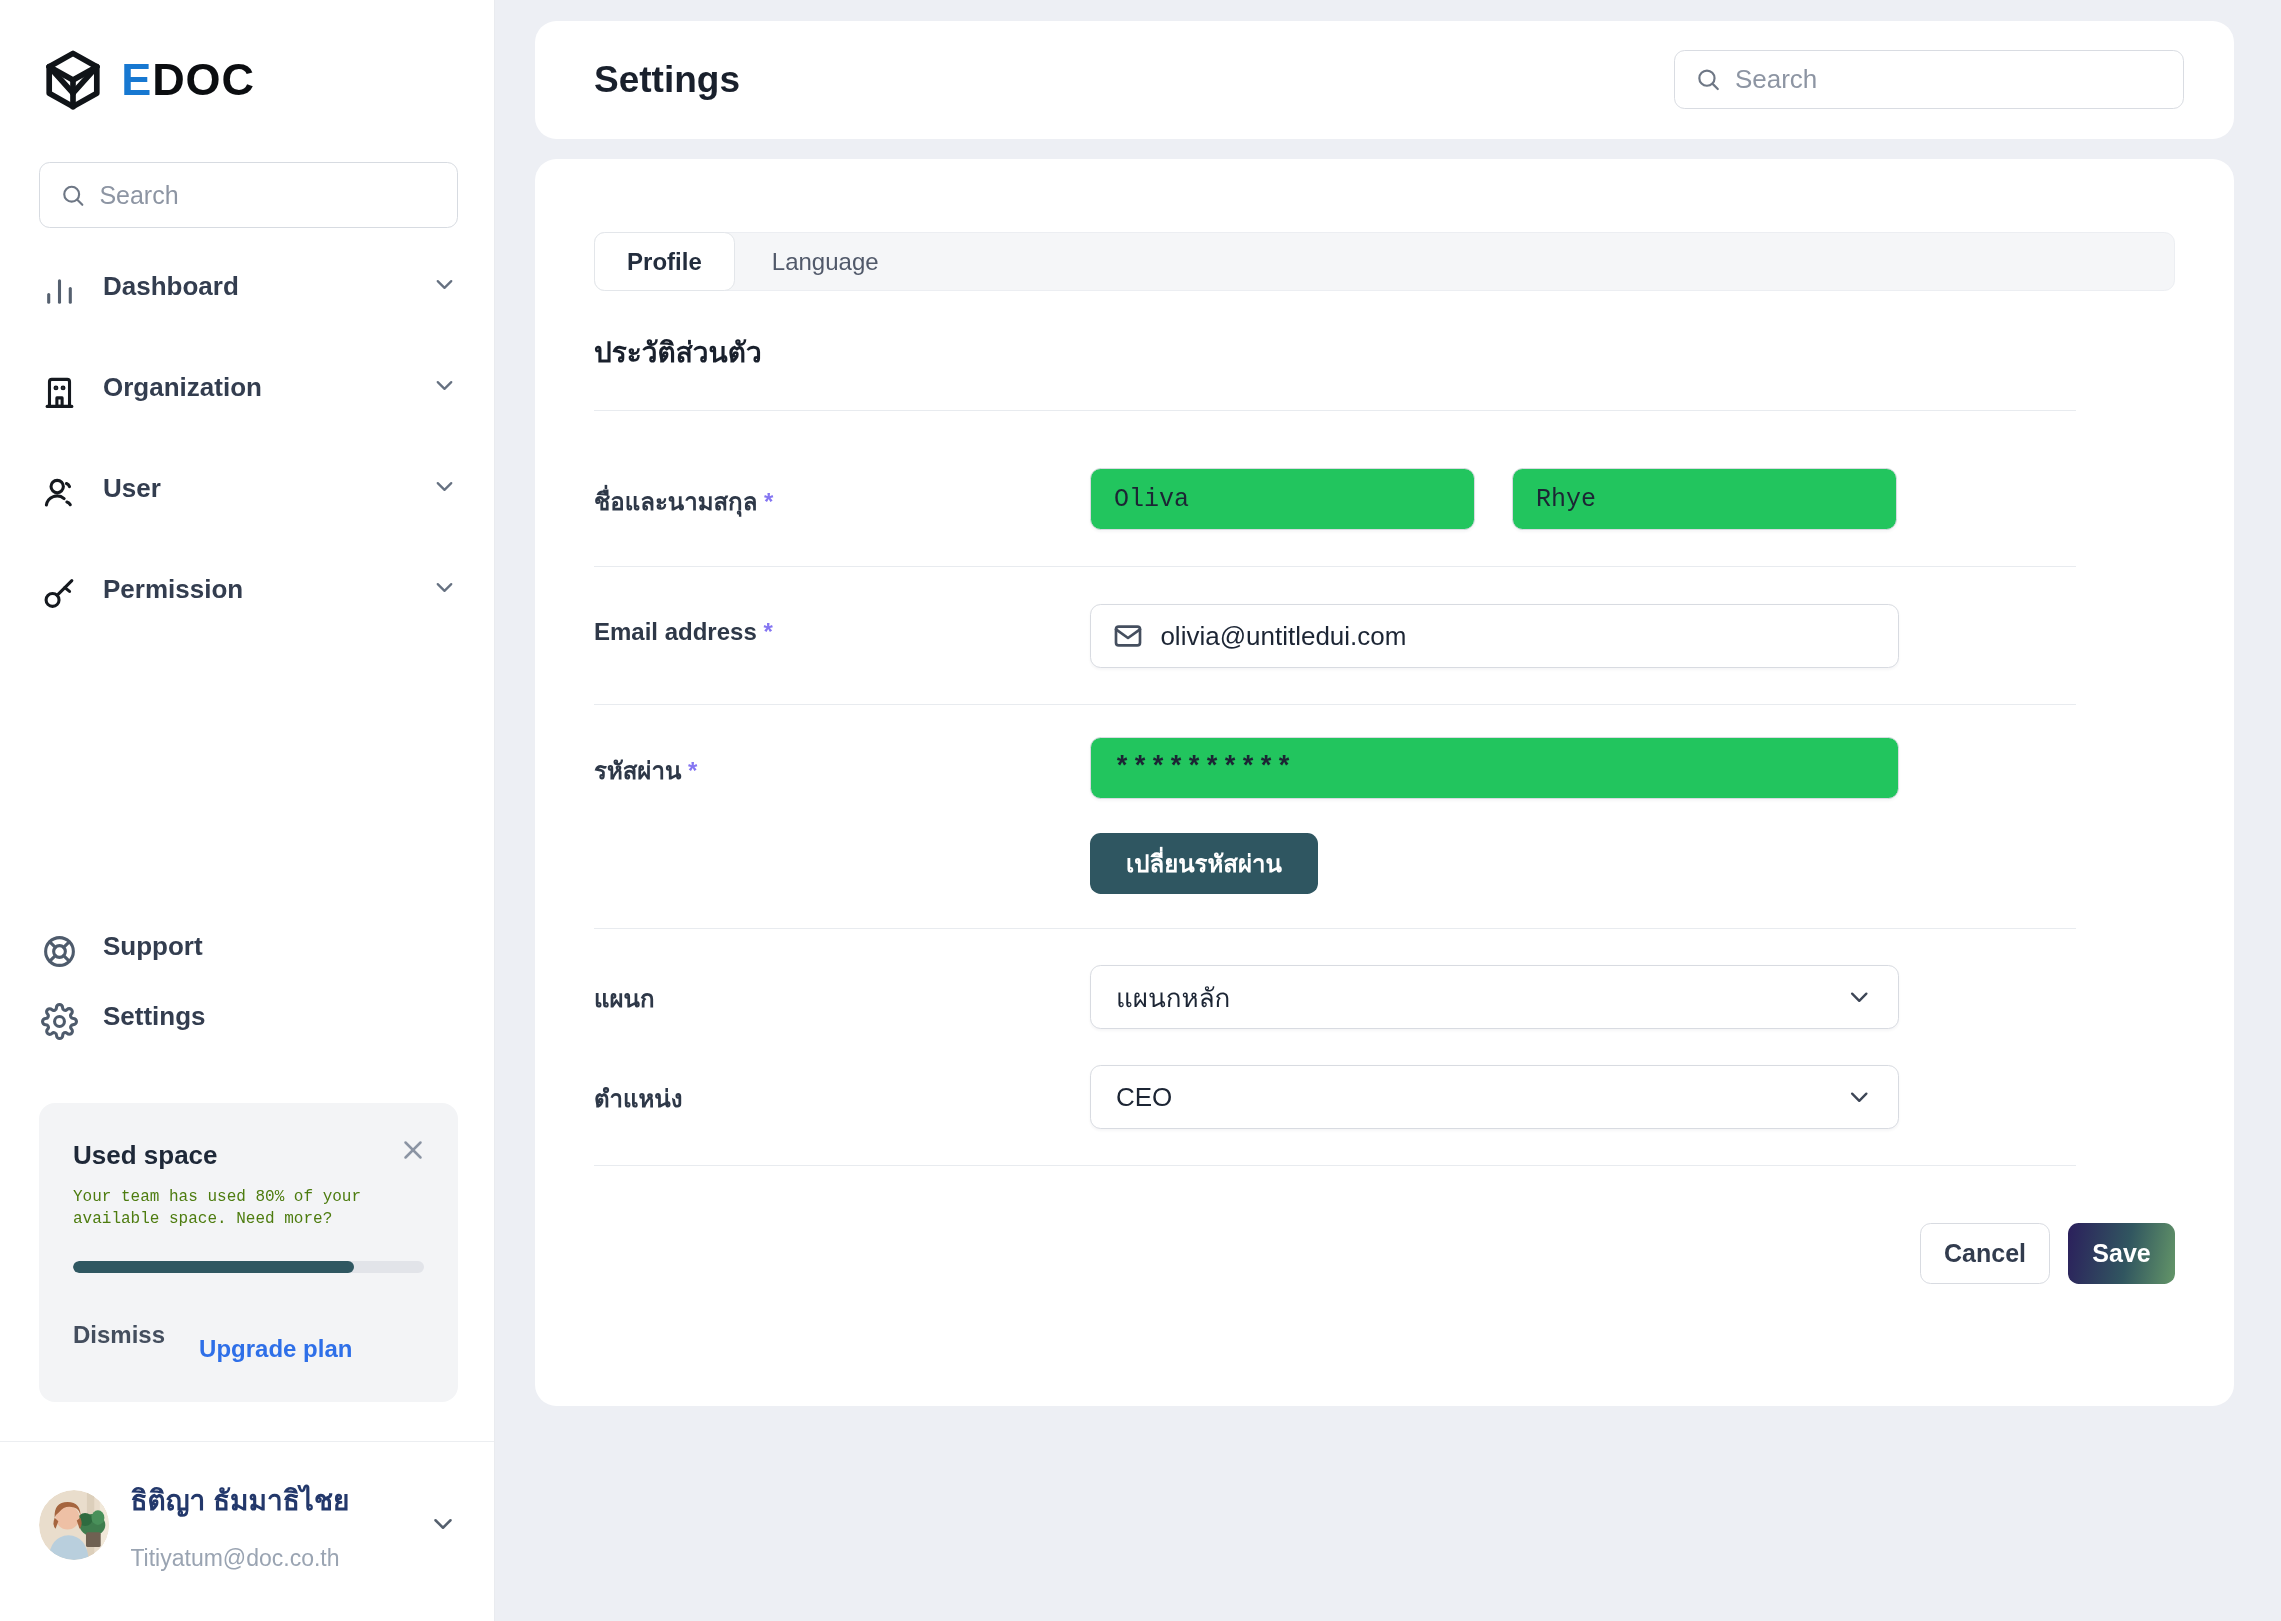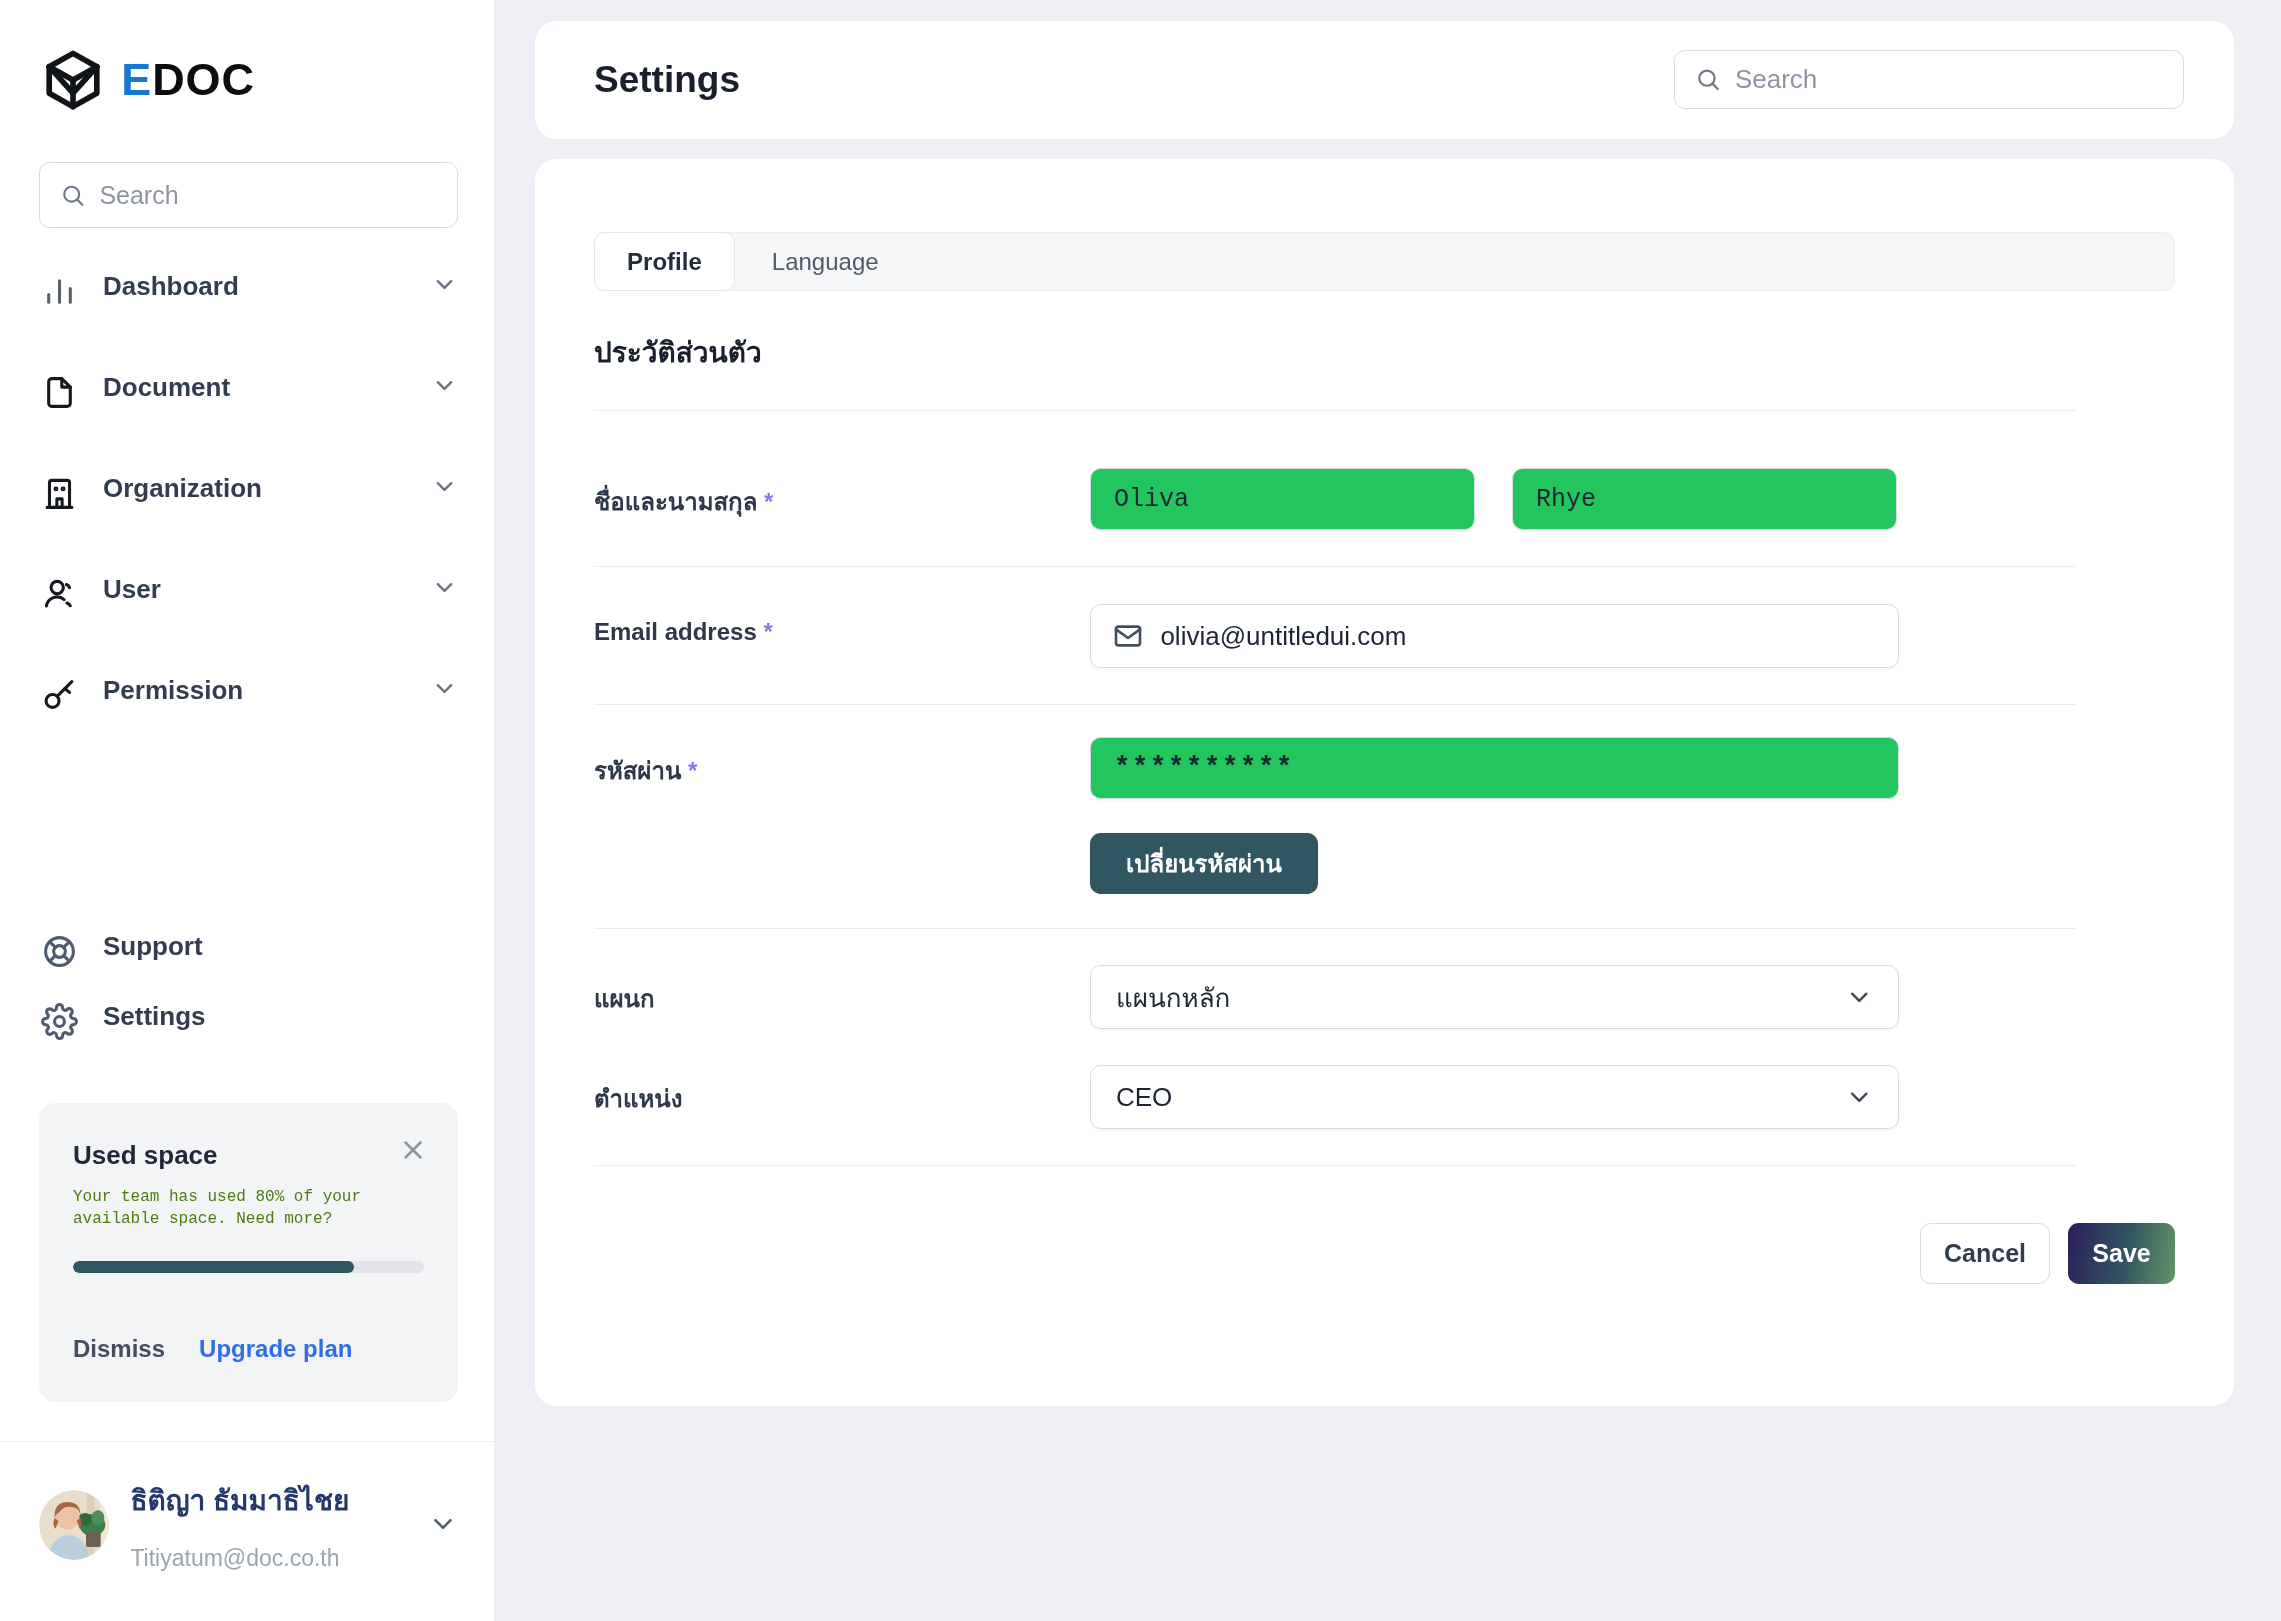--- a/index.html
+++ b/index.html
@@ -59,21 +59,21 @@
     position:absolute; top:32px; right:30px;
     width:30px; height:30px; cursor:pointer;
   }
   .space-close svg { width:30px; height:30px; stroke:#8b94a3; }
   .space-desc { margin-top:14.3px; font-size:16px; line-height:1.4; color:#4d7c0f; max-width:356px;font-family:Liberation Mono, monospace; }
   .progress-track {
     margin-top:30px; height:12.5px; border-radius:6.2px; background:#e2e4e9;
     overflow:hidden;
   }
   .progress-fill { height:100%; border-radius:6.2px; background:#2f5761; }
-  .space-links { margin-top:34px; display:flex; gap:34px; align-items:flex-end; }
+  .space-links { margin-top:34px; display:flex; gap:34px; align-items:center; }
   .space-dismiss { font-size:24px; font-weight:700; color:#444e5e; cursor:pointer; }
   .space-upgrade { font-size:24px; font-weight:700; color:#2e6fe8; cursor:pointer;margin-top:28px; }
   .side-divider {
     margin:39px -36px 0 -39px; border-top:1.8px solid #eceef1;
   }
   .profile-row { margin-top:36px; display:flex; align-items:center; }
   .avatar { width:70px; height:70px; border-radius:50%; overflow:hidden; flex:none; }
   .profile-texts { margin-left:21.4px; min-width:0; }
   .profile-name { font-size:28px; font-weight:700; color:#23386b; white-space:nowrap; }
   .profile-email { margin-top:23px; font-size:23px; color:#9aa4b2; }
@@ -204,34 +204,20 @@
   <nav class="nav">
     <div class="nav-item">
       <span class="nav-icon">
         <svg class="stroke" viewBox="0 0 24 24" stroke="#55606f" stroke-width="2.4">
           <line x1="5" y1="14" x2="5" y2="19"></line>
             <line x1="12" y1="5" x2="12" y2="19"></line>
             <line x1="19" y1="10" x2="19" y2="19"></line>
         </svg>
       </span>
       <span class="nav-label">Dashboard</span>
-      <span class="nav-chevron">
-        <svg class="stroke" viewBox="0 0 24 24">
-            <polyline points="6,9 12,15 18,9"></polyline>
-          </svg>
-      </span>
-    </div>
-    <div class="nav-item">
-      <span class="nav-icon">
-        <svg class="stroke" viewBox="0 0 24 24" stroke="#15191f" stroke-width="2.2">
-          <path d="M13.5 3H7a2 2 0 0 0-2 2v14a2 2 0 0 0 2 2h10a2 2 0 0 0 2-2V8.5z"></path>
-          <polyline points="13.5,3 13.5,8.5 19,8.5"></polyline>
-        </svg>
-      </span>
-      <span class="nav-label">Document</span>
       <span class="nav-chevron">
         <svg class="stroke" viewBox="0 0 24 24">
             <polyline points="6,9 12,15 18,9"></polyline>
           </svg>
       </span>
     </div>
     <div class="nav-item">
       <span class="nav-icon">
         <svg class="stroke" viewBox="0 0 24 24" stroke="#15191f" stroke-width="2.2">
           <path d="M5.5 21V5a1.5 1.5 0 0 1 1.5-1.5h10A1.5 1.5 0 0 1 18.5 5v16"></path>

